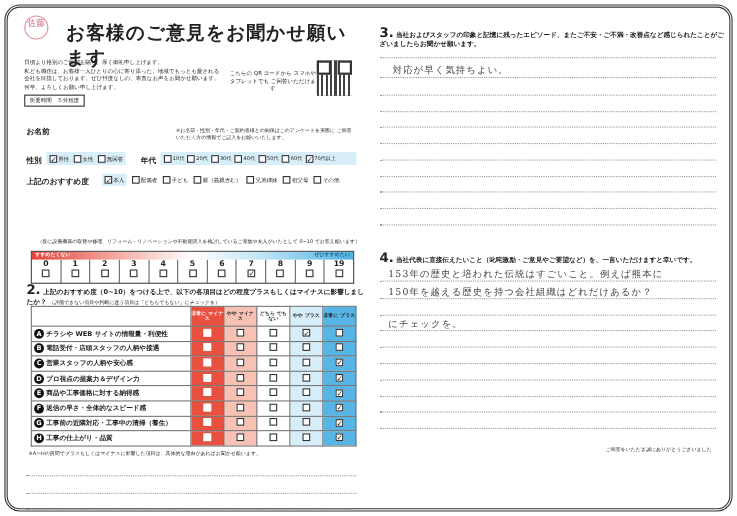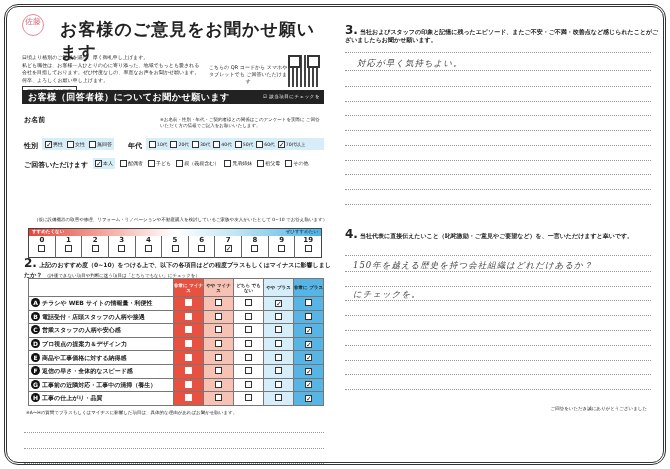--- a/index.html
+++ b/index.html
@@ -40,21 +40,21 @@
 th{font-size:4.5px;line-height:5px;font-weight:bold;height:18px}
 td.item{padding-left:2px;font-weight:bold;white-space:nowrap}
 .circ{display:inline-block;width:9px;height:9px;border-radius:50%;background:#111;color:#fff;font-size:6px;line-height:9px;text-align:center;margin-right:2px}
 .c1{background:#e8503f}.c2{background:#f7c2b3}.c3{background:#fff}.c4{background:#d5eef9}.c5{background:#56b5e5}
 td.c1,td.c2,td.c3,td.c4,td.c5{width:30px;text-align:center}
 .c1 .box{border-color:#fff}
 .footnote{position:absolute;left:16px;top:402px;font-size:4.5px}
 .dl{position:absolute;border-top:1px dotted #999}
 .q3{position:absolute;left:0;top:18px;font-size:6px;font-weight:bold;line-height:8px;width:316px}
 .q3 .big,.q4 .big{font-size:12px}
-.hand{position:absolute;font-family:"DejaVu Serif",serif;font-style:italic;color:#444;font-size:8.5px;letter-spacing:1px}
+.hand{position:absolute;font-family:"DejaVu Serif",serif;color:#444;font-size:8.5px;letter-spacing:1px}
 .q4{position:absolute;left:0;top:219px;font-size:6px;font-weight:bold}
 .thanks{position:absolute;right:14px;top:398px;font-size:4.5px}
 </style>
 </head>
 <body>
 
 <div class="frame"></div>
 
 <div class="left" style="height:344px">
   <div class="stamp">佐藤</div>
@@ -62,24 +62,20 @@
   <div class="intro">
     <div>日頃より格別のご愛顧を賜り、厚く御礼申し上げます。</div>
     <div>私ども職住は、お客様一人ひとりの心に寄り添った、地域でもっとも愛される</div>
     <div>会社を目指しております。ぜひ忖度なしの、率直なお声をお聞かせ願います。</div>
     <div>何卒、よろしくお願い申し上げます。</div>
   </div>
   <div class="duration">所要時間　５分程度</div>
   <div class="qrtext">こちらの QR コードから スマホやタブレットでも ご回答いただけます</div>
   <div class="qr"></div>
 
-  <div class="bar" style="top:82px">
-    <span>お客様（回答者様）についてお聞かせ願います</span>
-    <span class="note">☑ 該当項目にチェックを</span>
-  </div>
   <div class="lbl" style="left:14px;top:107px">お名前</div>
   <div class="privacy">※お名前・性別・年代・ご契約者様との関係はこのアンケートを実際に ご回答いただく方の情報でご記入をお願いいたします。</div>
 
   <div class="lbl" style="left:14px;top:133px">性別</div>
   <div class="cbrow" style="left:32px;top:130px;width:72px">
     <span class="cb">
         <span class="box">✓</span>
         <span>男性</span>
       </span>
     <span class="cb">
@@ -116,21 +112,21 @@
     <span class="cb">
         <span class="box"></span>
         <span>60代</span>
       </span>
     <span class="cb">
         <span class="box">✓</span>
         <span>70代以上</span>
       </span>
   </div>
 
-  <div class="lbl" style="left:14px;top:152px">ご回答いただけます</div>
+  <div class="lbl" style="left:14px;top:152px">上記のおすすめ度</div>
   <div class="cbrow" style="left:80px;top:149px;width:234px;background:#fff;gap:5px">
     <span class="cb" style="background:#d7eef8;padding:2px">
         <span class="box">✓</span>
         <span>本人</span>
       </span>
     <span class="cb">
         <span class="box"></span>
         <span>配偶者</span>
       </span>
     <span class="cb">
@@ -282,20 +278,21 @@
   <div class="dl" style="left:0;top:137px;width:306px"></div>
   <div class="dl" style="left:0;top:152px;width:306px"></div>
   <div class="dl" style="left:0;top:166px;width:306px"></div>
   <div class="dl" style="left:0;top:181px;width:306px"></div>
   <div class="dl" style="left:0;top:196px;width:306px"></div>
 
   <div class="q4">
     <span class="big">4.</span>
     <span>当社代表に直接伝えたいこと（叱咤激励・ご意見やご要望など）を、一言いただけますと幸いです。</span>
   </div>
+  <div class="hand" style="left:8px;top:236px">153年の歴史と培われた伝統はすごいこと。例えば熊本に</div>
   <div class="dl" style="left:0;top:247px;width:306px"></div>
   <div class="hand" style="left:8px;top:252px">150年を越える歴史を持つ会社組織はどれだけあるか？</div>
   <div class="dl" style="left:0;top:263px;width:306px"></div>
   <div class="dl" style="left:0;top:278px;width:306px"></div>
   <div class="hand" style="left:8px;top:281px">にチェックを。</div>
   <div class="dl" style="left:0;top:292px;width:306px"></div>
   <div class="dl" style="left:0;top:307px;width:306px"></div>
   <div class="dl" style="left:0;top:322px;width:306px"></div>
   <div class="dl" style="left:0;top:337px;width:306px"></div>
   <div class="dl" style="left:0;top:352px;width:306px"></div>

